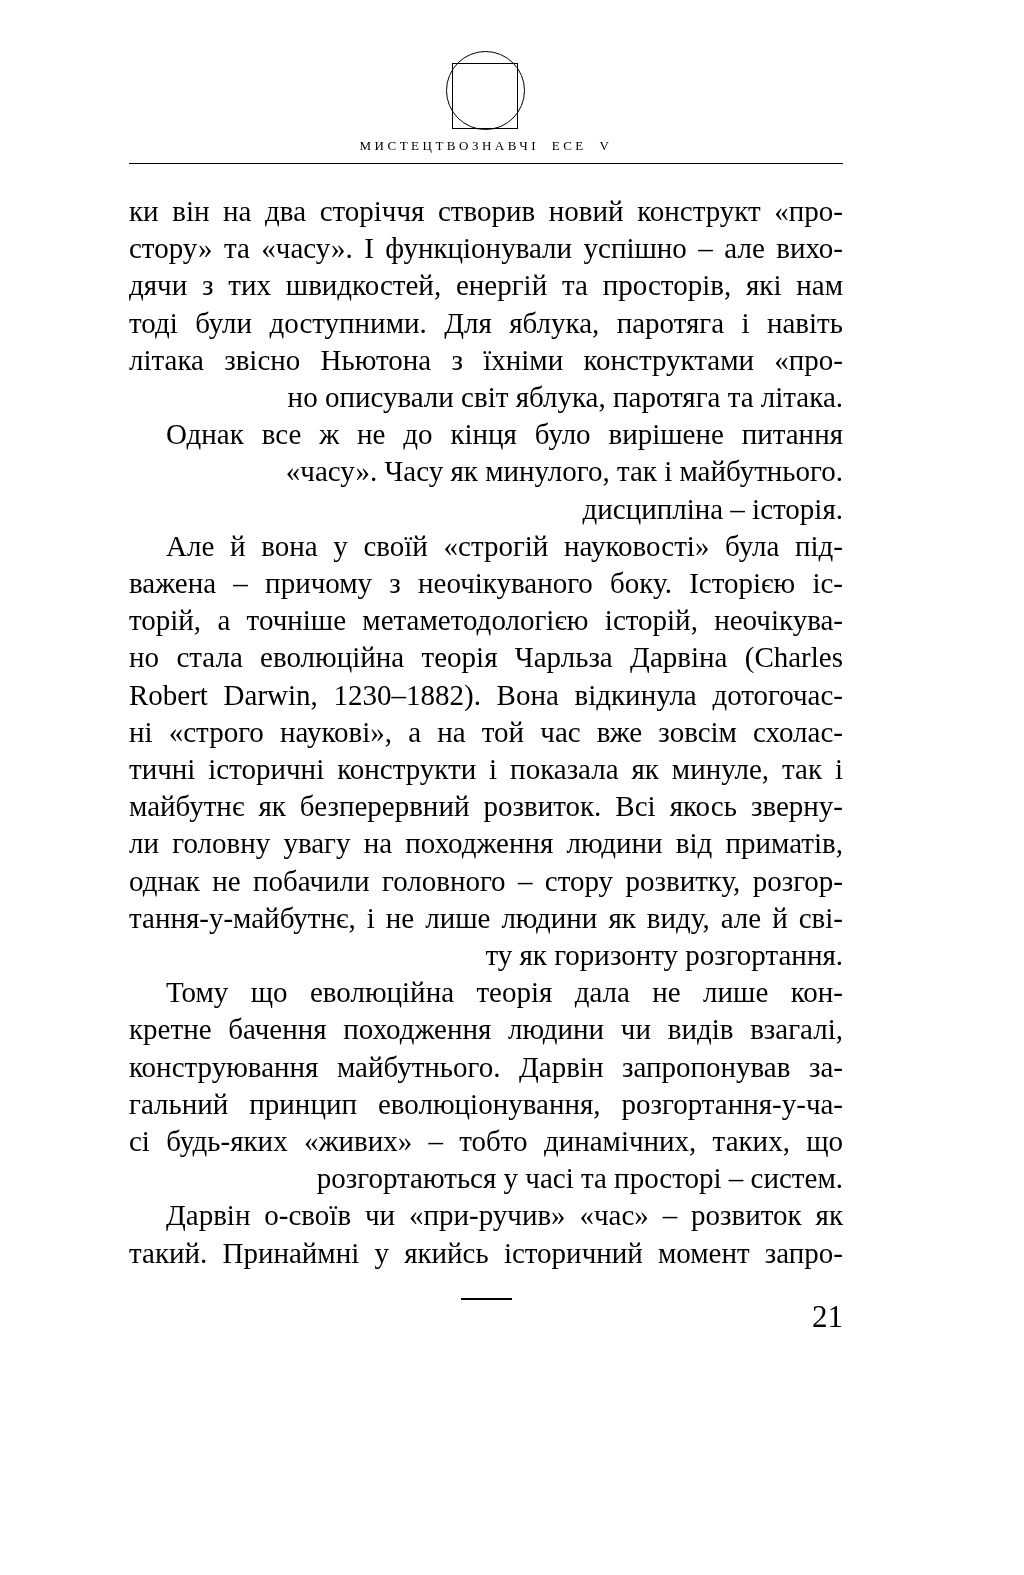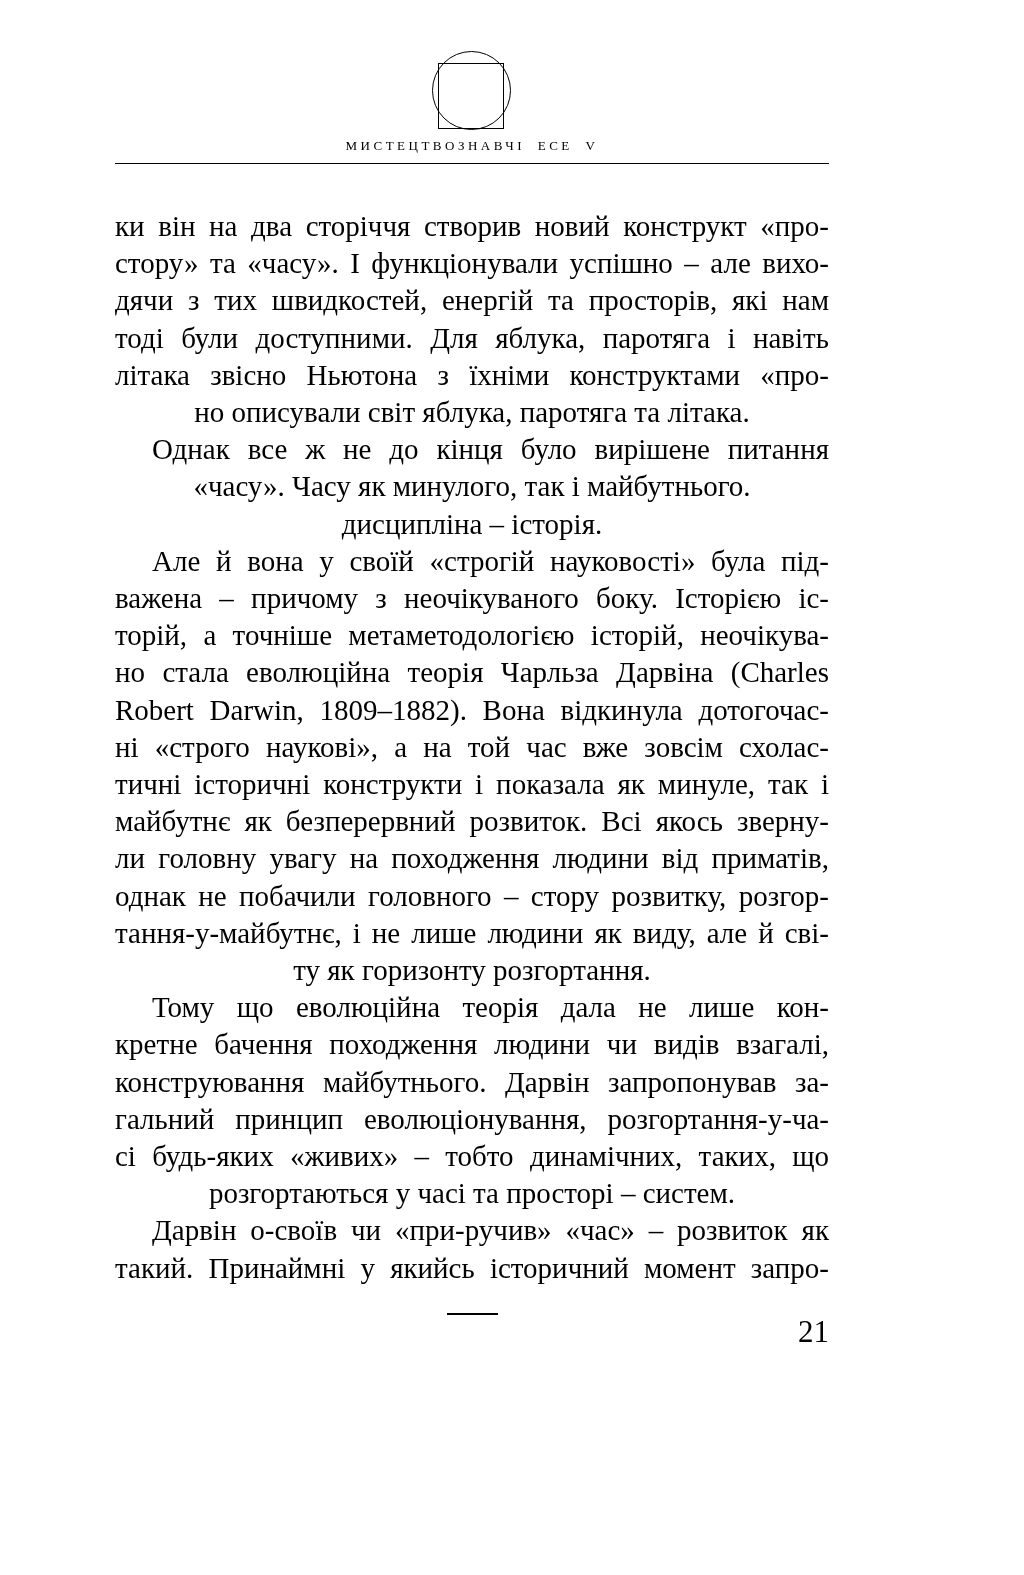--- a/index.html
+++ b/index.html
@@ -10,21 +10,21 @@
   body {
     width: 1024px;
     height: 1575px;
     position: relative;
     font-family: "Liberation Serif", "DejaVu Serif", serif;
     color: #000000;
     overflow: hidden;
   }
   .content {
     position: absolute;
-    left: 115px;
+    left: 129px;
     top: 0;
     width: 714px;
   }
   
   .logo {
     position: relative;
     width: 80px;
     height: 79px;
     margin: 51px auto 0 auto;
   }
@@ -53,26 +53,26 @@
     word-spacing: 6px;
     white-space: nowrap;
   }
   .header-rule {
     margin-top: 9px;
     border-top: 1.5px solid #000;
     height: 0;
   }
   
   .body-text {
-    margin-top: 44px;
+    margin-top: 29px;
     font-size: 29px;
     line-height: 37.2px;
   }
   .line {
-    text-align: center;
+    text-align: right;
     white-space: normal;
   }
   .line.just {
     text-align: justify;
     text-align-last: justify;
   }
   .line.ind {
     text-indent: 37px;
   }
   
@@ -113,21 +113,21 @@
       <div class="line just">тоді були доступними. Для яблука, паротяга і навіть</div>
       <div class="line just">літака звісно Ньютона з їхніми конструктами «про-</div>
       <div class="line">но описували світ яблука, паротяга та літака.</div>
       <div class="line just ind">Однак все ж не до кінця було вирішене питання</div>
       <div class="line">«часу». Часу як минулого, так і майбутнього.</div>
       <div class="line">дисципліна – історія.</div>
       <div class="line just ind">Але й вона у своїй «строгій науковості» була під-</div>
       <div class="line just">важена – причому з неочікуваного боку. Історією іс-</div>
       <div class="line just">торій, а точніше метаметодологією історій, неочікува-</div>
       <div class="line just">но стала еволюційна теорія Чарльза Дарвіна (Charles</div>
-      <div class="line just">Robert Darwin, 1809–1882). Вона відкинула дотогочас-</div>
+      <div class="line just">Robert Darwin, 1230–1882). Вона відкинула дотогочас-</div>
       <div class="line just">ні «строго наукові», а на той час вже зовсім схолас-</div>
       <div class="line just">тичні історичні конструкти і показала як минуле, так і</div>
       <div class="line just">майбутнє як безперервний розвиток. Всі якось зверну-</div>
       <div class="line just">ли головну увагу на походження людини від приматів,</div>
       <div class="line just">однак не побачили головного – стору розвитку, розгор-</div>
       <div class="line just">тання-у-майбутнє, і не лише людини як виду, але й сві-</div>
       <div class="line">ту як горизонту розгортання.</div>
       <div class="line just ind">Тому що еволюційна теорія дала не лише кон-</div>
       <div class="line just">кретне бачення походження людини чи видів взагалі,</div>
       <div class="line just">конструювання майбутнього. Дарвін запропонував за-</div>

